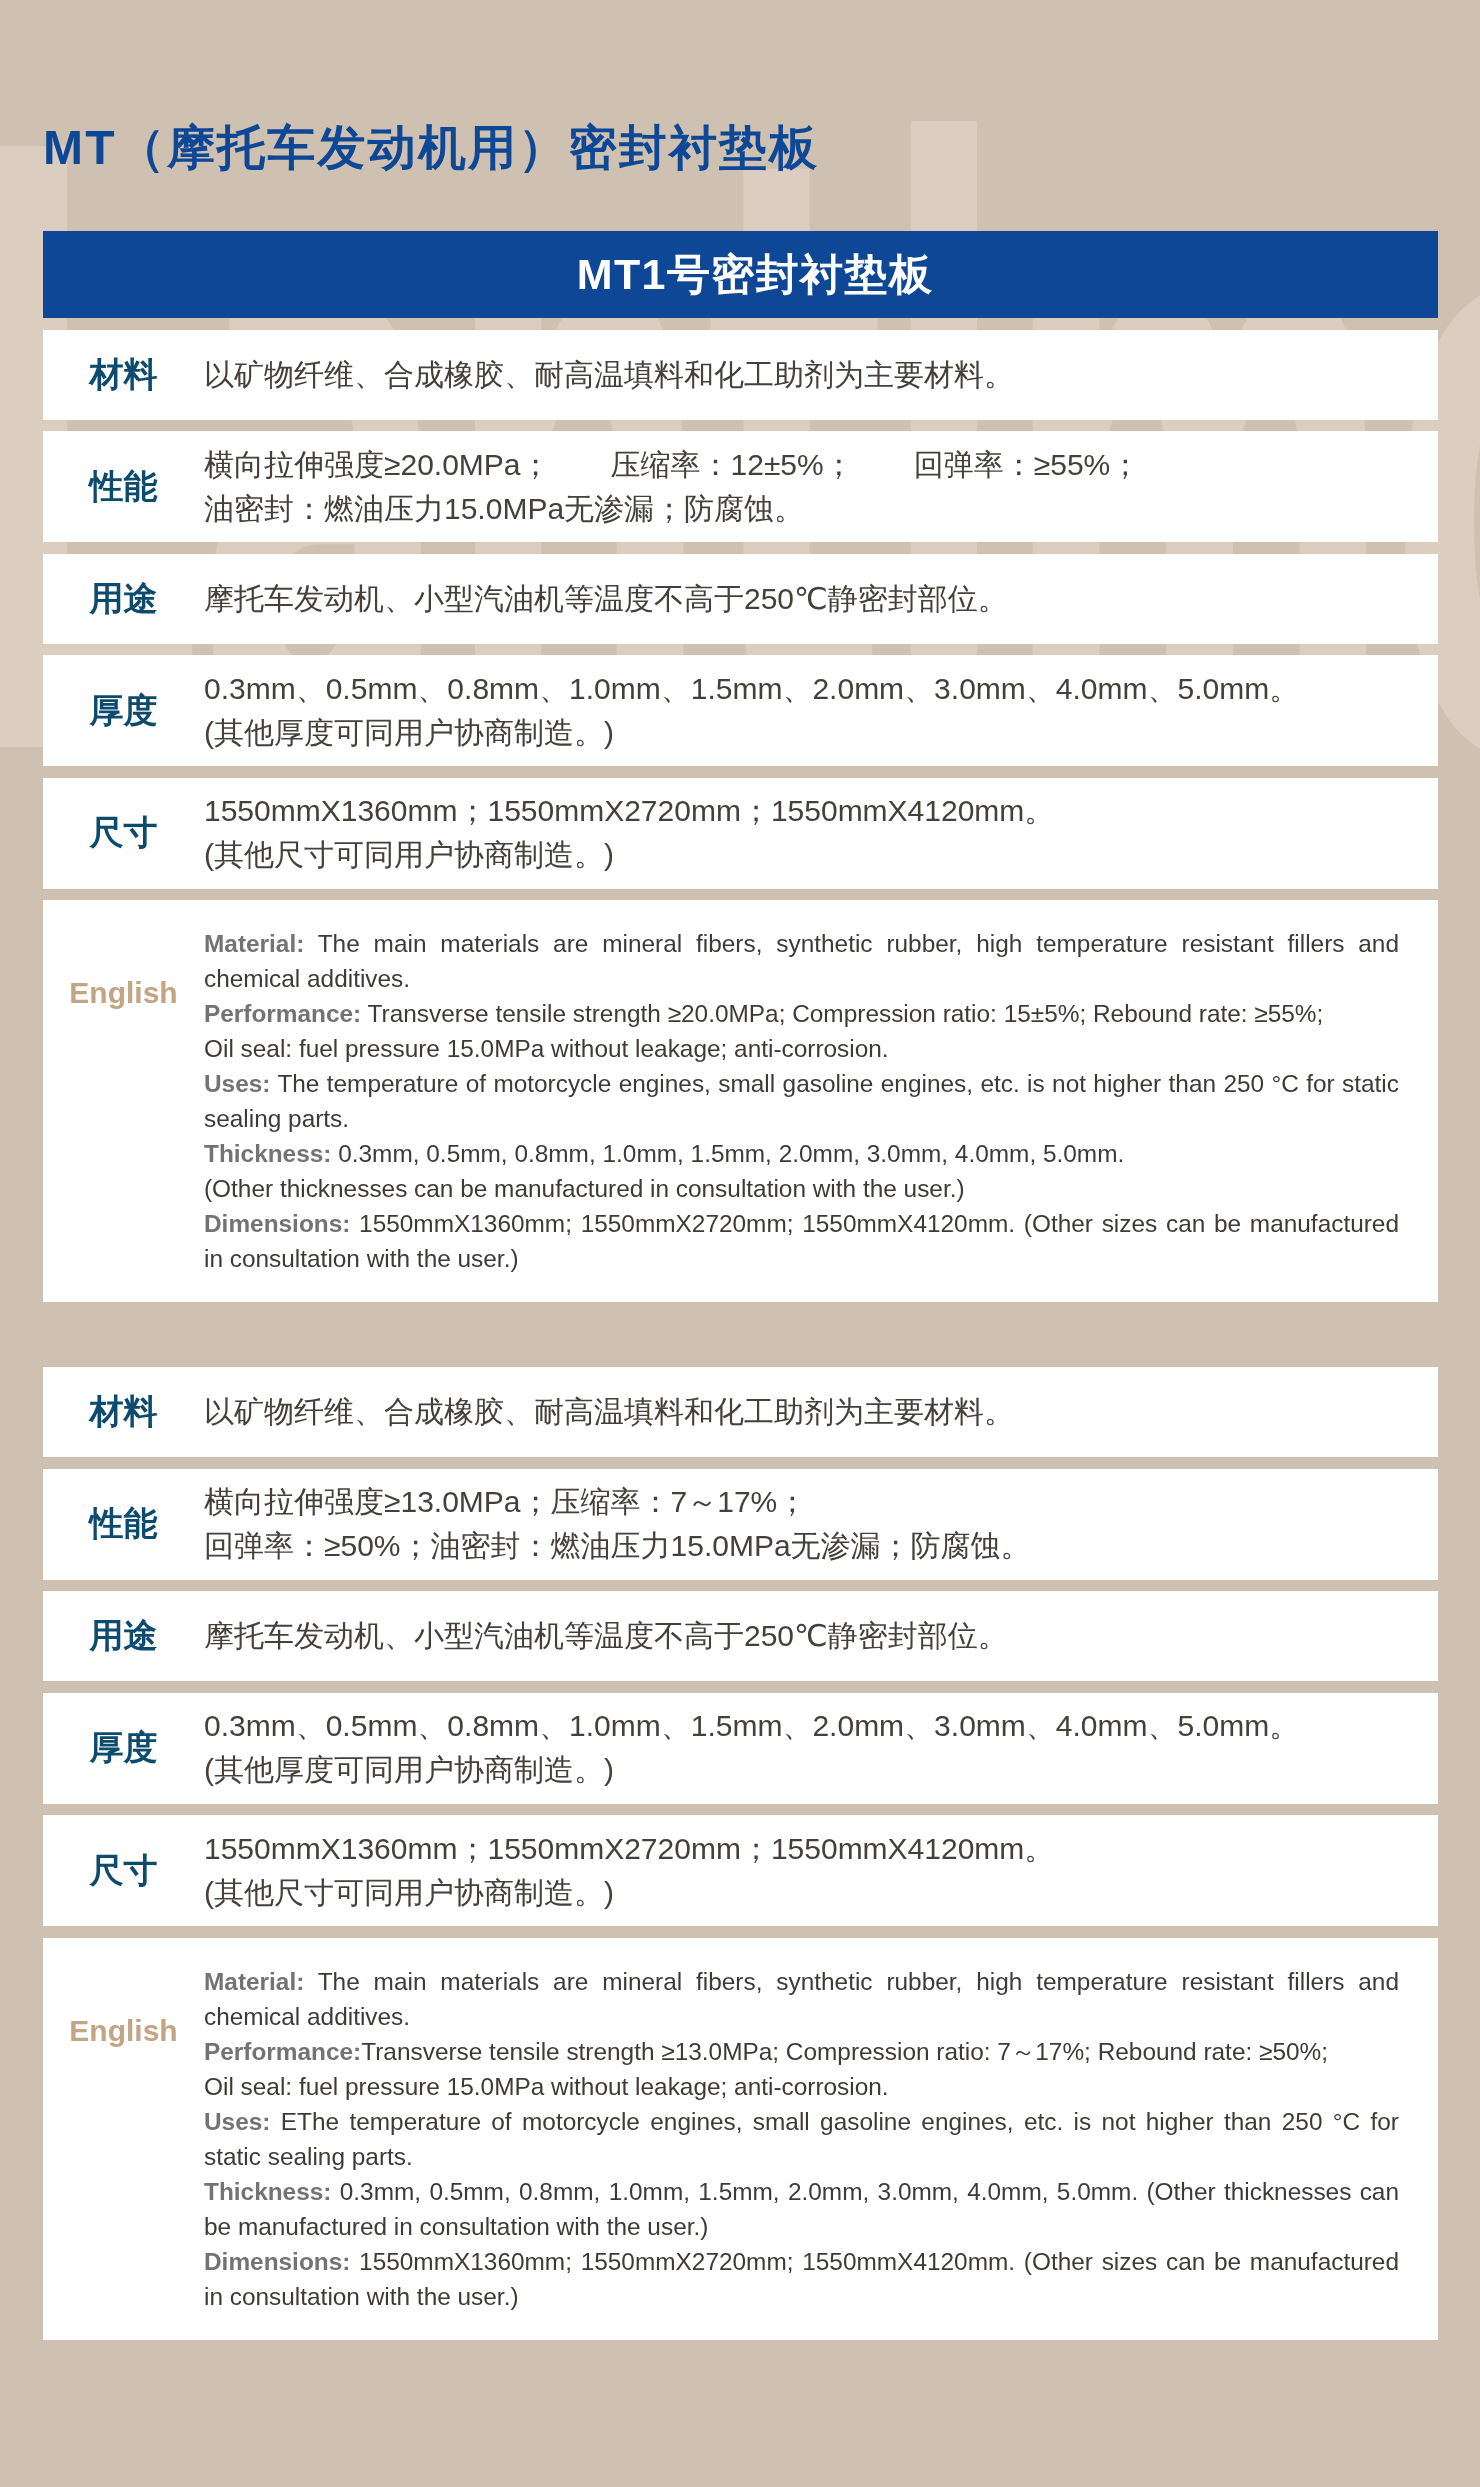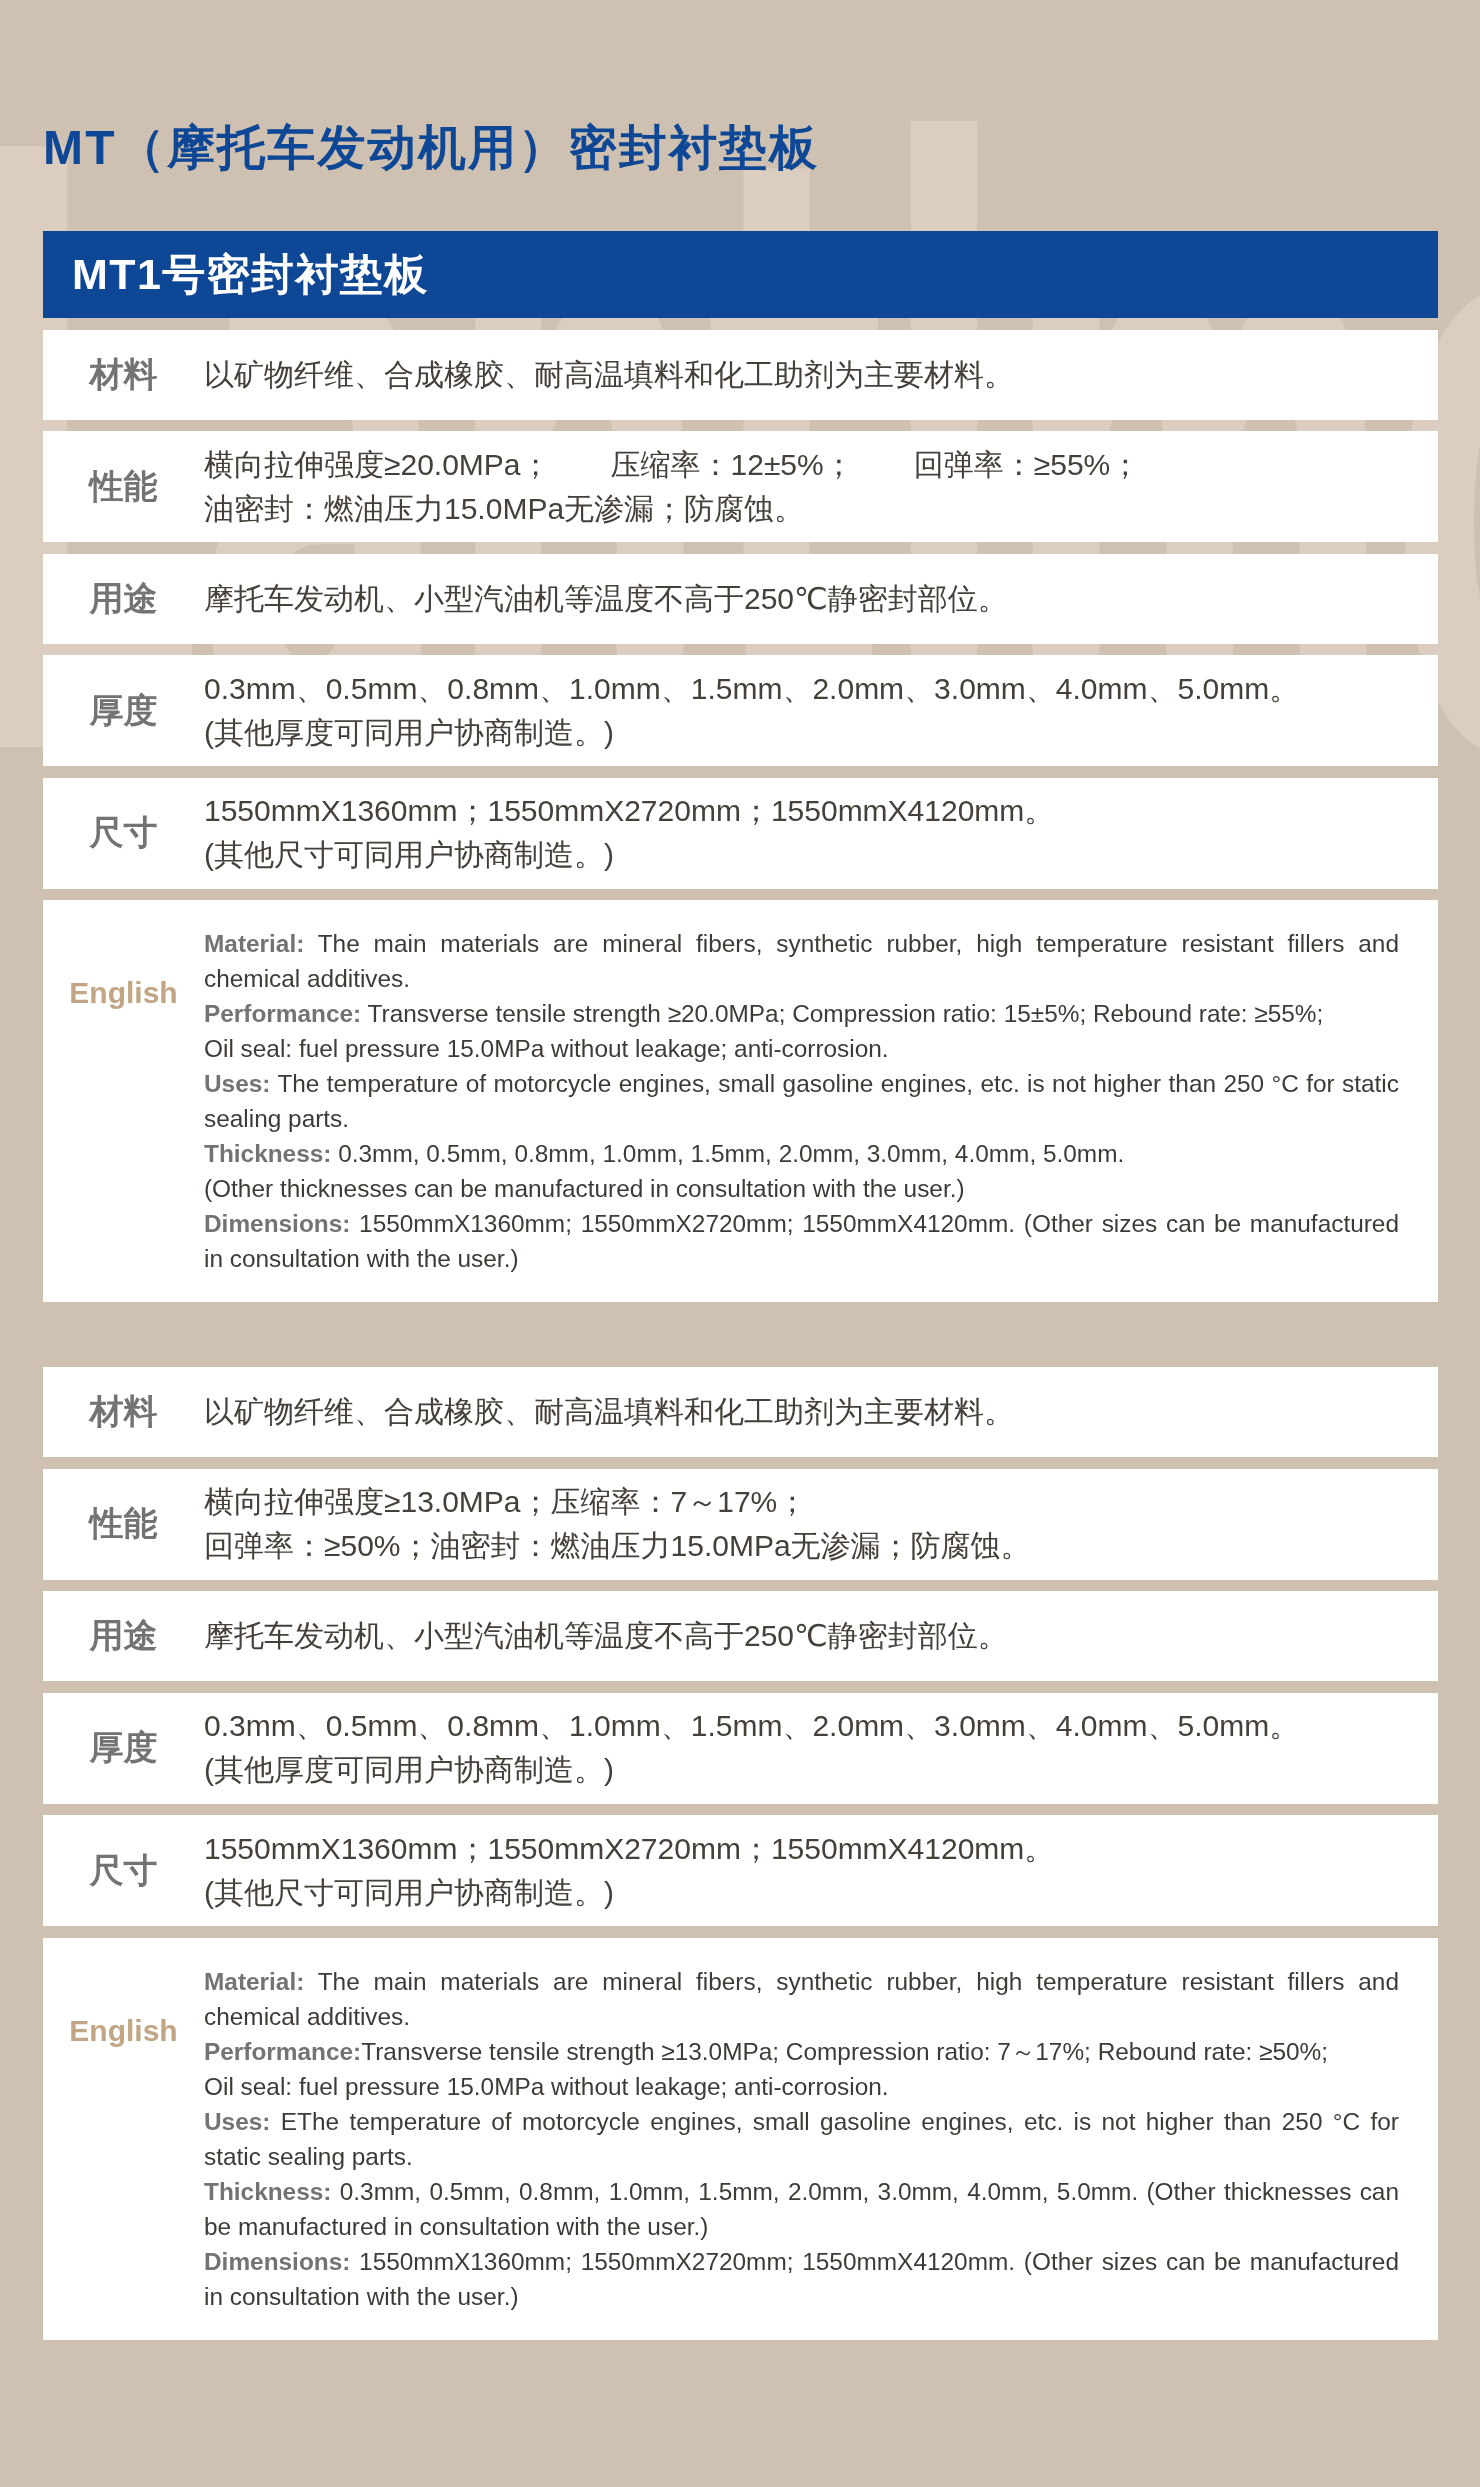--- a/index.html
+++ b/index.html
@@ -44,20 +44,21 @@
   }
   .product { margin-top: 44px; }
   .product + .product { margin-top: 65px; }
   .bar {
     height: 87px;
     background: #0e4795;
     display: flex;
     align-items: center;
     padding-left: 29px;
     box-sizing: border-box;
+    justify-content: center;
   }
   .bar span {
     color: #ffffff;
     font-size: 43px;
     font-weight: 700;
     letter-spacing: 1.4px;
   }
   .row {
     background: #ffffff;
     display: flex;
@@ -65,21 +66,21 @@
     min-height: 90px;
   }
   .row-label {
     width: 161px;
     flex: 0 0 161px;
     display: flex;
     align-items: center;
     justify-content: center;
     font-size: 34px;
     font-weight: 700;
-    color: #737373;
+    color: #0c4a6e;
   }
   .row-body {
     flex: 1;
     display: flex;
     flex-direction: column;
     justify-content: center;
     padding: 11.5px 39px 11.5px 0;
     box-sizing: border-box;
   }
   .row-body p {

